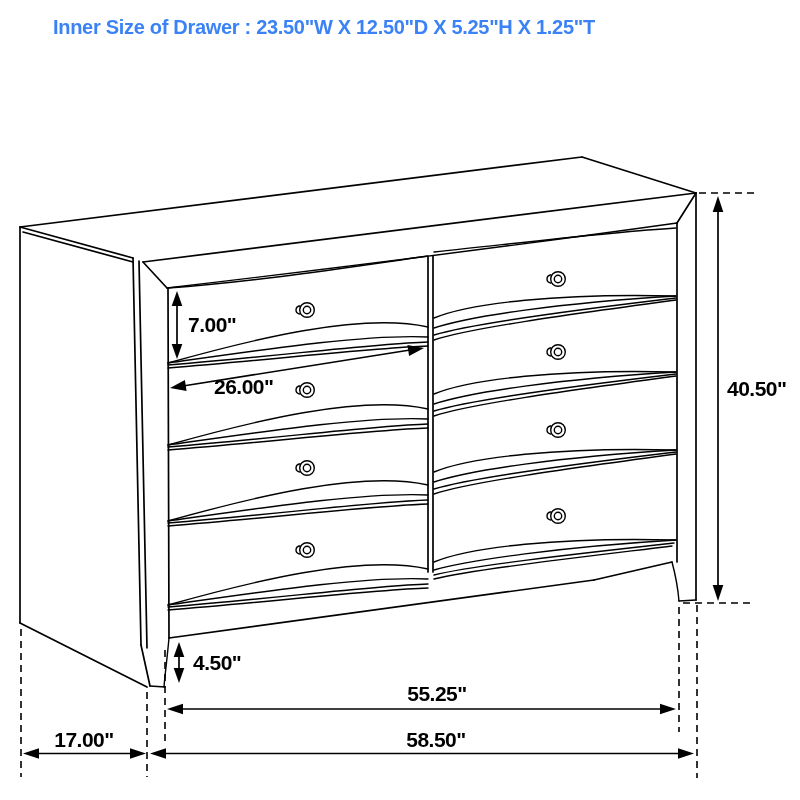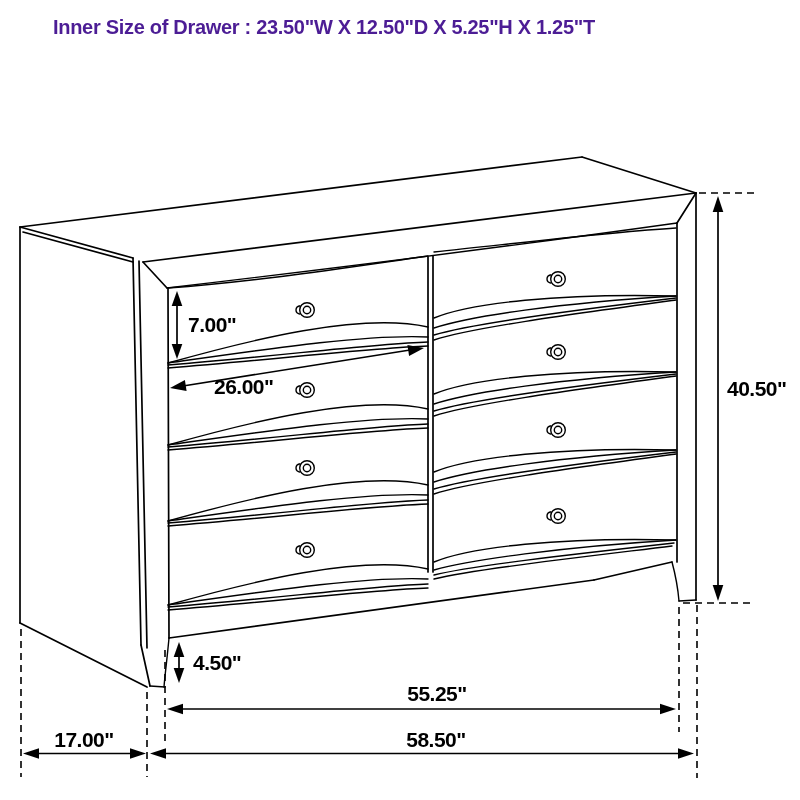--- a/index.html
+++ b/index.html
@@ -1,19 +1,19 @@
 <!DOCTYPE html>
 <html><head>
 <meta charset="utf-8">
 <style>
   html,body{margin:0;padding:0;background:#fff;}
   .stage{position:relative;width:800px;height:800px;background:#fff;overflow:hidden;
          font-family:"Liberation Sans",sans-serif;}
   .diagram-title{position:absolute;left:53px;top:16px;font-size:20px;font-weight:bold;
-         letter-spacing:-0.3px;color:#4c1d95;white-space:nowrap;}
+         letter-spacing:-0.3px;color:#3b82f6;white-space:nowrap;}
   svg{position:absolute;left:0;top:0;}
   .ln{stroke:#000;stroke-width:1.7;fill:none;stroke-linecap:round;}
   .cv{stroke:#000;stroke-width:1.4;fill:none;stroke-linecap:round;}
   .dim{stroke:#000;stroke-width:1.7;fill:none;}
   .dash{stroke:#000;stroke-width:1.6;fill:none;stroke-dasharray:7 5;}
   .ah{fill:#000;stroke:none;}
   .lbl{font-family:"Liberation Sans",sans-serif;font-size:21px;font-weight:bold;
        letter-spacing:-0.5px;fill:#000;}
 </style>
 </head>

